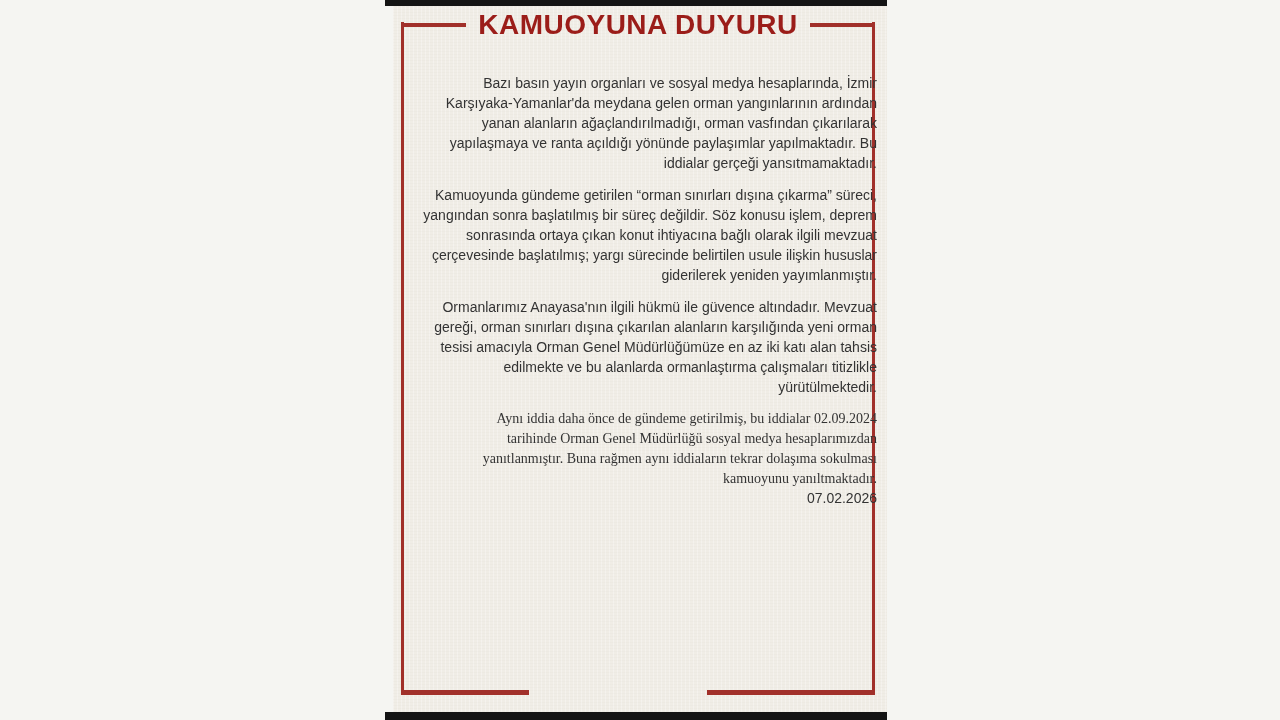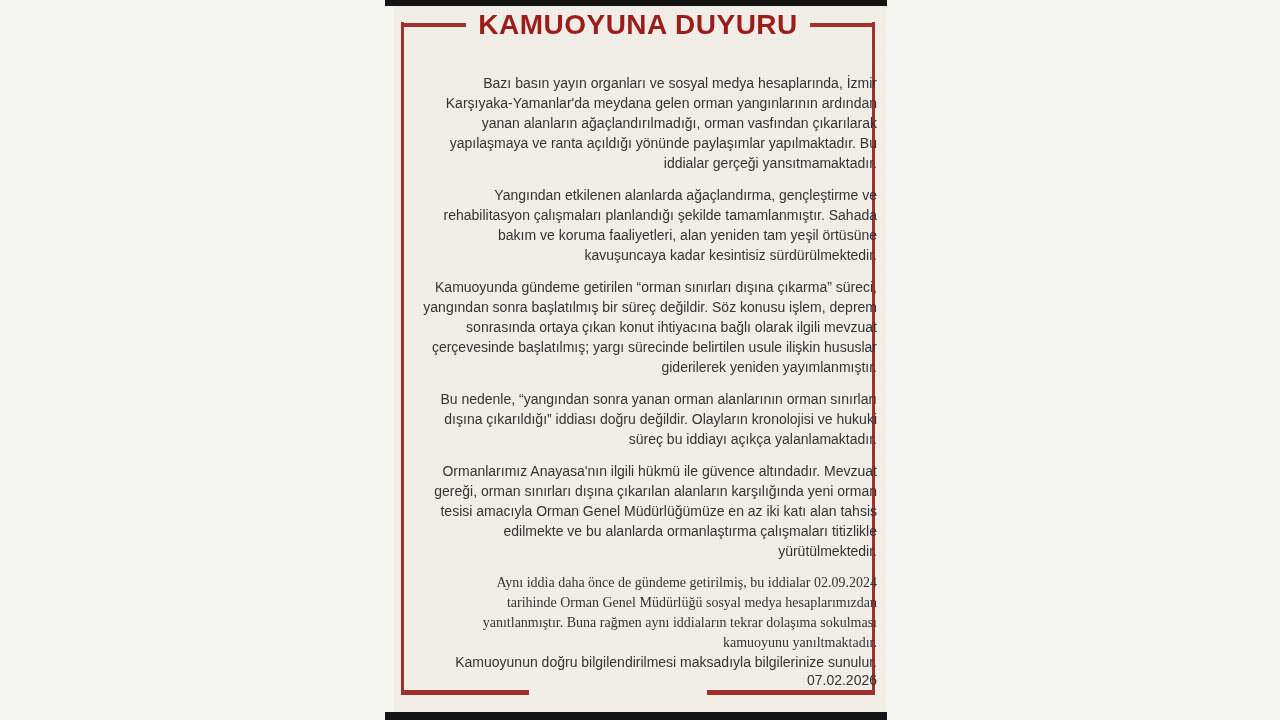--- a/index.html
+++ b/index.html
@@ -105,42 +105,34 @@
         <h1 class="title">KAMUOYUNA DUYURU</h1>
         <span class="rule"></span>
       </div>
 
       <div class="content">
         <p>Bazı basın yayın organları ve sosyal medya hesaplarında, İzmir
 Karşıyaka-Yamanlar'da meydana gelen orman yangınlarının ardından
 yanan alanların ağaçlandırılmadığı, orman vasfından çıkarılarak
 yapılaşmaya ve ranta açıldığı yönünde paylaşımlar yapılmaktadır. Bu
 iddialar gerçeği yansıtmamaktadır.</p>
-        <p>Yangından etkilenen alanlarda ağaçlandırma, gençleştirme ve
-rehabilitasyon çalışmaları planlandığı şekilde tamamlanmıştır. Sahada
-bakım ve koruma faaliyetleri, alan yeniden tam yeşil örtüsüne
-kavuşuncaya kadar kesintisiz sürdürülmektedir.</p>
         <p>Kamuoyunda gündeme getirilen “orman sınırları dışına çıkarma” süreci,
 yangından sonra başlatılmış bir süreç değildir. Söz konusu işlem, deprem
 sonrasında ortaya çıkan konut ihtiyacına bağlı olarak ilgili mevzuat
 çerçevesinde başlatılmış; yargı sürecinde belirtilen usule ilişkin hususlar
 giderilerek yeniden yayımlanmıştır.</p>
-        <p>Bu nedenle, “yangından sonra yanan orman alanlarının orman sınırları
-dışına çıkarıldığı” iddiası doğru değildir. Olayların kronolojisi ve hukuki
-süreç bu iddiayı açıkça yalanlamaktadır.</p>
         <p>Ormanlarımız Anayasa'nın ilgili hükmü ile güvence altındadır. Mevzuat
 gereği, orman sınırları dışına çıkarılan alanların karşılığında yeni orman
 tesisi amacıyla Orman Genel Müdürlüğümüze en az iki katı alan tahsis
 edilmekte ve bu alanlarda ormanlaştırma çalışmaları titizlikle
 yürütülmektedir.</p>
         <p class="last-para">Aynı iddia daha önce de gündeme getirilmiş, bu iddialar 02.09.2024
 tarihinde Orman Genel Müdürlüğü sosyal medya hesaplarımızdan
 yanıtlanmıştır. Buna rağmen aynı iddiaların tekrar dolaşıma sokulması
 kamuoyunu yanıltmaktadır.</p>
-        <p class="closing">Kamuoyunun doğru bilgilendirilmesi maksadıyla bilgilerinize sunulur.</p>
         <p class="closing">07.02.2026</p>
       </div>
 
       <div class="frame-bottom-left"></div>
       <div class="frame-bottom-right"></div>
 
     </div>
 
     <div class="bar bar-bottom"></div>
 

